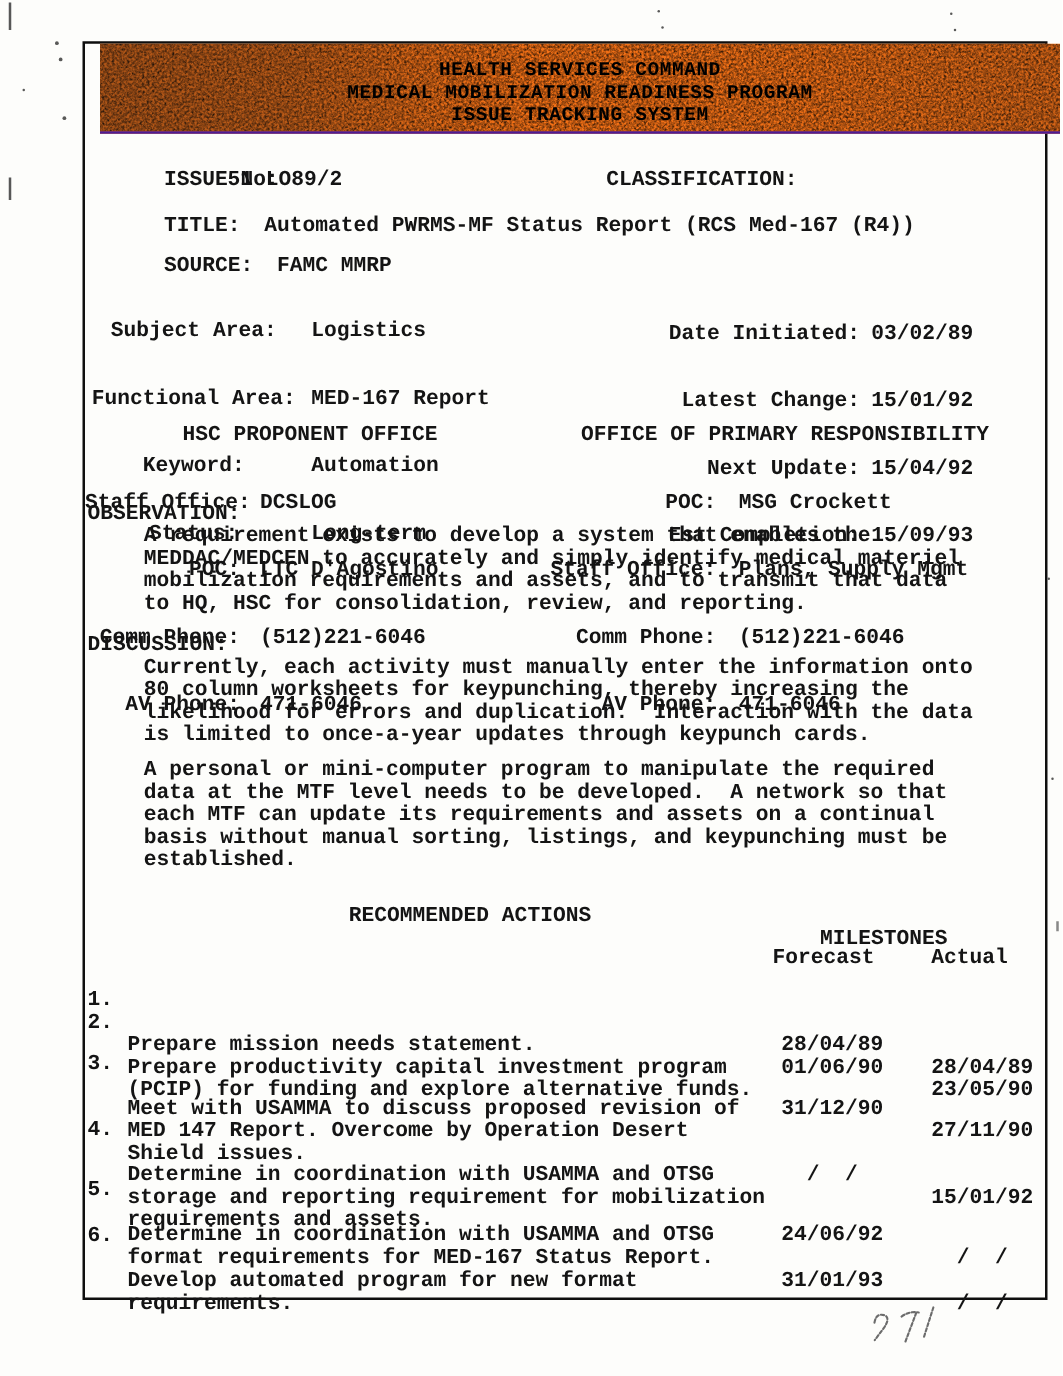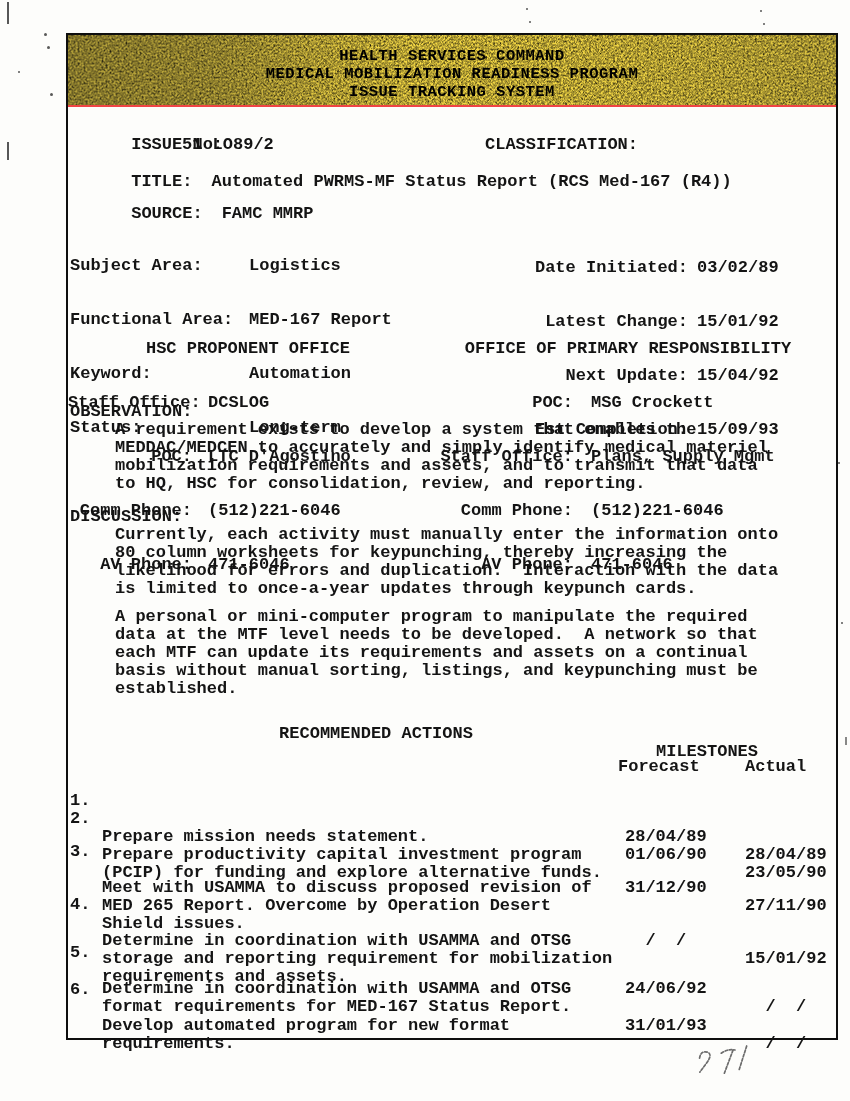--- a/index.html
+++ b/index.html
@@ -6,35 +6,35 @@
   .page{
     position:relative;width:850px;height:1101px;background:#fdfdfb;
     font-family:"Liberation Mono","DejaVu Sans Mono",monospace;
     font-weight:700;color:#141414;overflow:hidden;
   }
   .doc-box{
     position:absolute;left:66px;top:33px;width:772px;height:1007px;
     border:2px solid #0e0e0e;box-sizing:border-box;background:#fdfdfb;
   }
   
-  .band{position:absolute;left:0;top:0;width:768px;height:70px;border-bottom:2px solid #ef4444;
-        background:#fde047;overflow:hidden;}
+  .band{position:absolute;left:12px;top:0;width:768px;height:70px;border-bottom:2px solid #4c1d95;
+        background:#f97316;overflow:hidden;}
   .band svg{position:absolute;left:0;top:0;}
   .blotch{position:absolute;left:0;top:0;width:100%;height:100%;
     background:linear-gradient(90deg, rgba(25,25,25,.34) 0%, rgba(25,25,25,.28) 20%,
       rgba(25,25,25,.12) 33%, rgba(25,25,25,.02) 46%, rgba(25,25,25,.06) 72%,
       rgba(25,25,25,.16) 100%);}
   .bandtext{position:absolute;left:0;right:0;top:12px;text-align:center;
     font-size:15.5px;line-height:18px;letter-spacing:.5px;color:#000;}
   
   .t{font-size:17px;line-height:18px;white-space:pre;}
   .abs{position:absolute;}
   .pre{white-space:pre;}
   
-  .ml{display:inline-block;width:170px;text-align:left;}
+  .ml{display:inline-block;width:170px;text-align:center;}
   .mv{margin-left:9px;}
   .rl{display:inline-block;width:180px;text-align:right;}
   .rv{margin-left:9px;}
   .ol{display:inline-block;width:124px;text-align:right;}
   .ov{margin-left:16px;}
   .pl{display:inline-block;width:145px;text-align:right;}
   .pv{margin-left:18px;}
   .office-left{position:absolute;left:0;top:269px;width:360px;}
   .office-right{position:absolute;left:360px;top:269px;width:400px;}
   .office-head{text-align:center;}
@@ -157,21 +157,21 @@
     <div class="arow t" style="top:757px;">
       <span class="anum">2.</span>
       <div class="atext">Prepare productivity capital investment program
 (PCIP) for funding and explore alternative funds.</div>
       <span class="af">01/06/90</span>
       <span class="aa">23/05/90</span>
     </div>
     <div class="arow t" style="top:790px;">
       <span class="anum">3.</span>
       <div class="atext">Meet with USAMMA to discuss proposed revision of
-MED 265 Report. Overcome by Operation Desert
+MED 147 Report. Overcome by Operation Desert
 Shield issues.</div>
       <span class="af">31/12/90</span>
       <span class="aa">27/11/90</span>
     </div>
     <div class="arow t" style="top:843px;">
       <span class="anum">4.</span>
       <div class="atext">Determine in coordination with USAMMA and OTSG
 storage and reporting requirement for mobilization
 requirements and assets.</div>
       <span class="af">  /  /</span>

